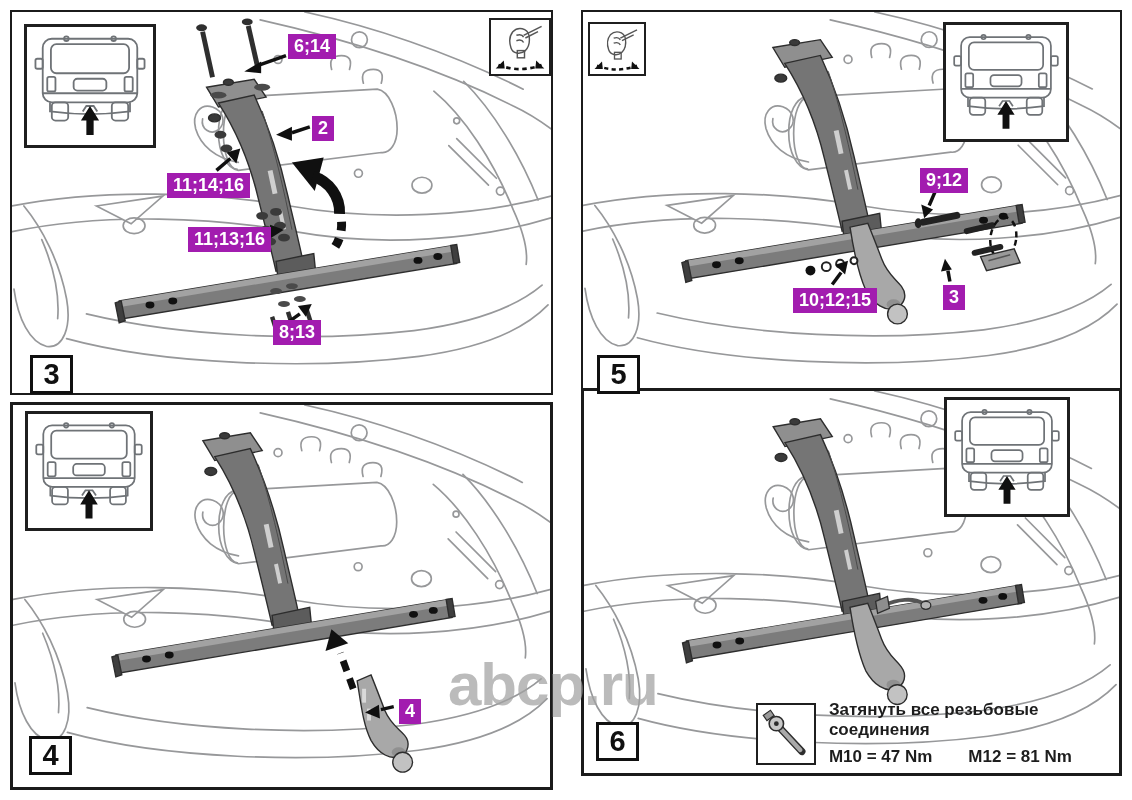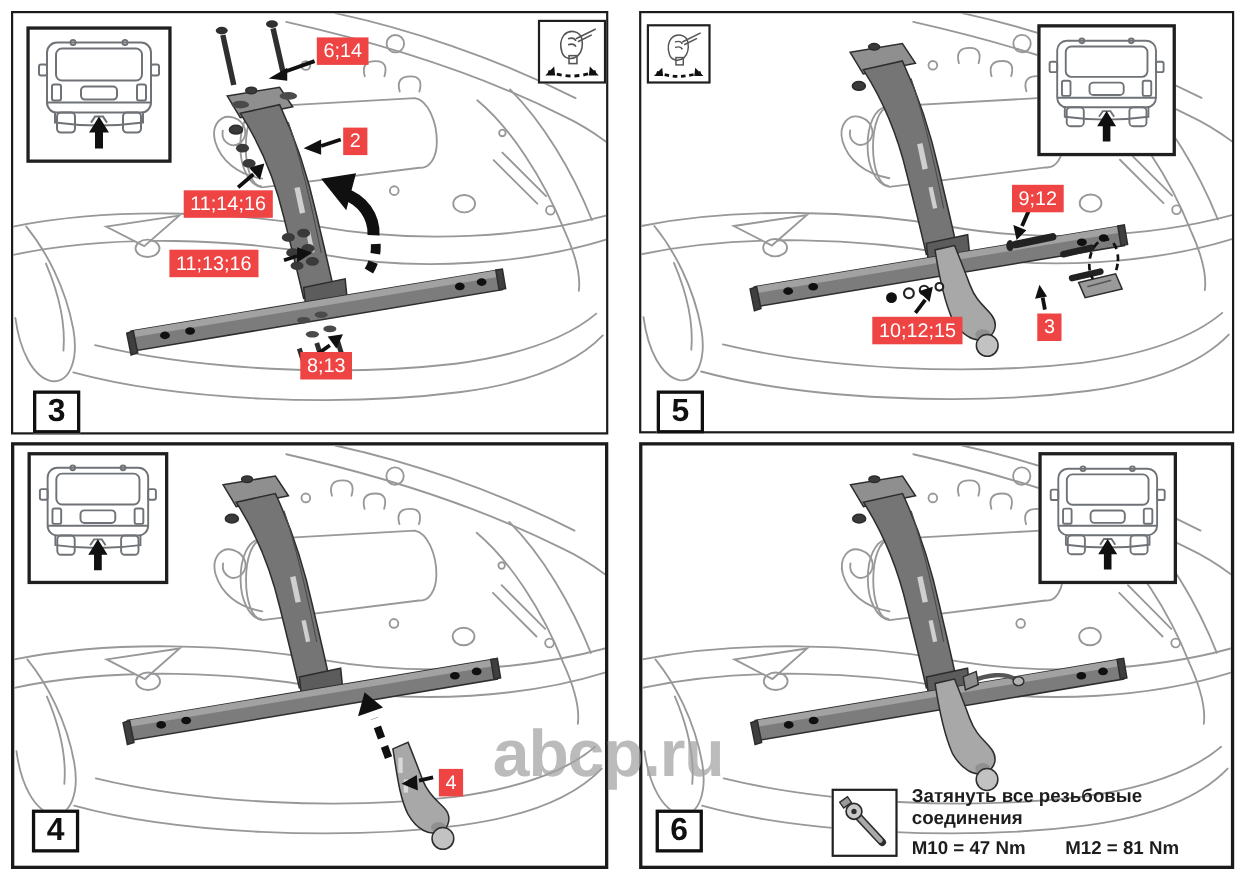--- a/index.html
+++ b/index.html
@@ -10,21 +10,21 @@
   .panel.thick{border-width:3px}
   .scene{position:absolute;left:0;top:0;width:100%;height:100%}
   .inset{position:absolute;border:3px solid #1f1f1f;background:#fff;z-index:5;padding:3px}
   .inset svg{width:100%;height:100%;display:block}
   .minibox{position:absolute;border:2px solid #1f1f1f;background:#fff;z-index:5;
            display:flex;align-items:center;justify-content:center;padding:2px}
   .minibox svg{width:100%;height:100%;display:block}
   .stepnum{position:absolute;width:43px;height:39px;border:3px solid #101010;background:#fff;z-index:6;
            display:flex;align-items:center;justify-content:center;
            font-size:29px;font-weight:bold;color:#101010}
-  .callout{position:absolute;background:#ef4444;color:#fff;font-weight:normal;font-size:18px;
+  .callout{position:absolute;background:#a21caf;color:#fff;font-weight:bold;font-size:18px;
            line-height:1;padding:3px 6px 4px;z-index:6;white-space:nowrap}
   .torque{position:absolute;left:172px;top:309px;z-index:6;display:flex;align-items:center;gap:13px}
   .torque .wbox{width:64px;height:62px;border:2px solid #1f1f1f;background:#fff;padding:4px}
   .torque .wbox svg{width:100%;height:100%;display:block}
   .torque .t1{font-size:17px;font-weight:bold;color:#1d1d1d}
   .torque .t2{margin-top:7px;display:flex;gap:36px;font-size:17px;font-weight:bold;color:#1d1d1d}
   .watermark{position:absolute;left:448px;top:650px;z-index:40;font-size:60px;font-weight:bold;
              color:#a2a2a2;opacity:.72;letter-spacing:-1px;pointer-events:none}
 </style>
 </head>
@@ -193,21 +193,21 @@
     </div>
     <div class="minibox" style="left:477px;top:6px;width:62px;height:58px">
       <svg viewBox="0 0 60 54">
           <use href="#g-hand"></use>
         </svg>
     </div>
 
     <div class="callout" style="left:276px;top:22px">6;14</div>
     <div class="callout" style="left:300px;top:104px">2</div>
     <div class="callout" style="left:155px;top:161px">11;14;16</div>
-    <div class="callout" style="left:142px;top:215px">11;13;16</div>
+    <div class="callout" style="left:176px;top:215px">11;13;16</div>
     <div class="callout" style="left:261px;top:308px">8;13</div>
 
     <div class="stepnum" style="left:18px;top:343px">
       <span>3</span>
     </div>
   </section>
 
   <section class="panel" style="left:581px;top:10px;width:541px;height:384px">
     <svg class="scene" viewBox="0 0 543 385" preserveAspectRatio="none">
       <use href="#g-underbody"></use>
@@ -298,21 +298,21 @@
         </svg>
     </div>
 
     <div class="callout" style="left:386px;top:294px">4</div>
 
     <div class="stepnum" style="left:16px;top:331px">
       <span>4</span>
     </div>
   </section>
 
-  <section class="panel thick" style="left:581px;top:402px;width:541px;height:388px">
+  <section class="panel thick" style="left:581px;top:388px;width:541px;height:388px">
     <svg class="scene" viewBox="0 0 543 385" preserveAspectRatio="none">
       <use href="#g-underbody"></use>
       <g>
           <use href="#g-towbar"></use>
         </g>
       <g>
           <use href="#g-ballarm"></use>
         </g>
 
       <g>

